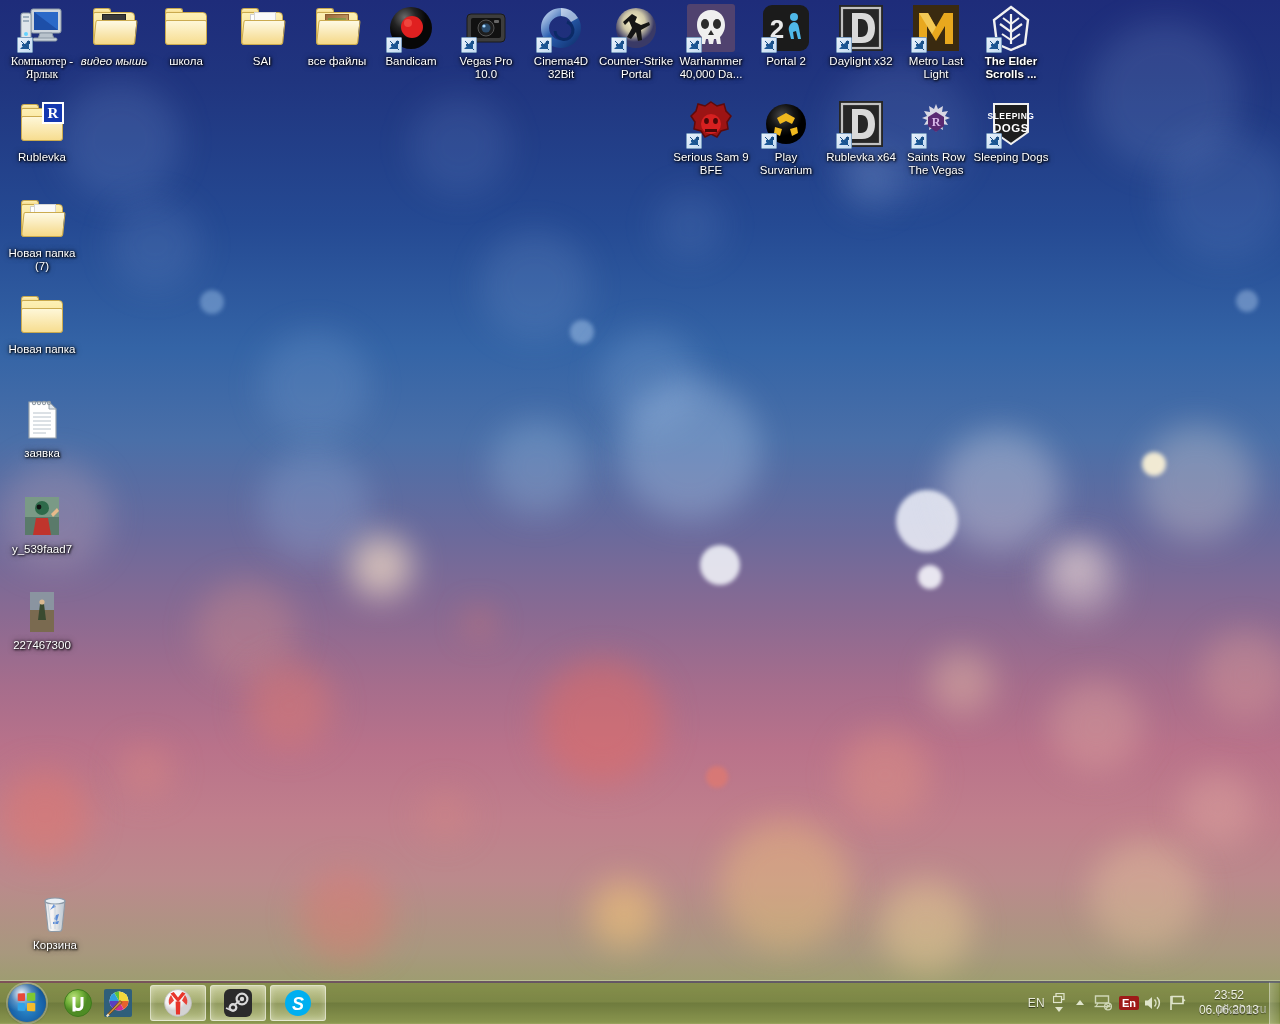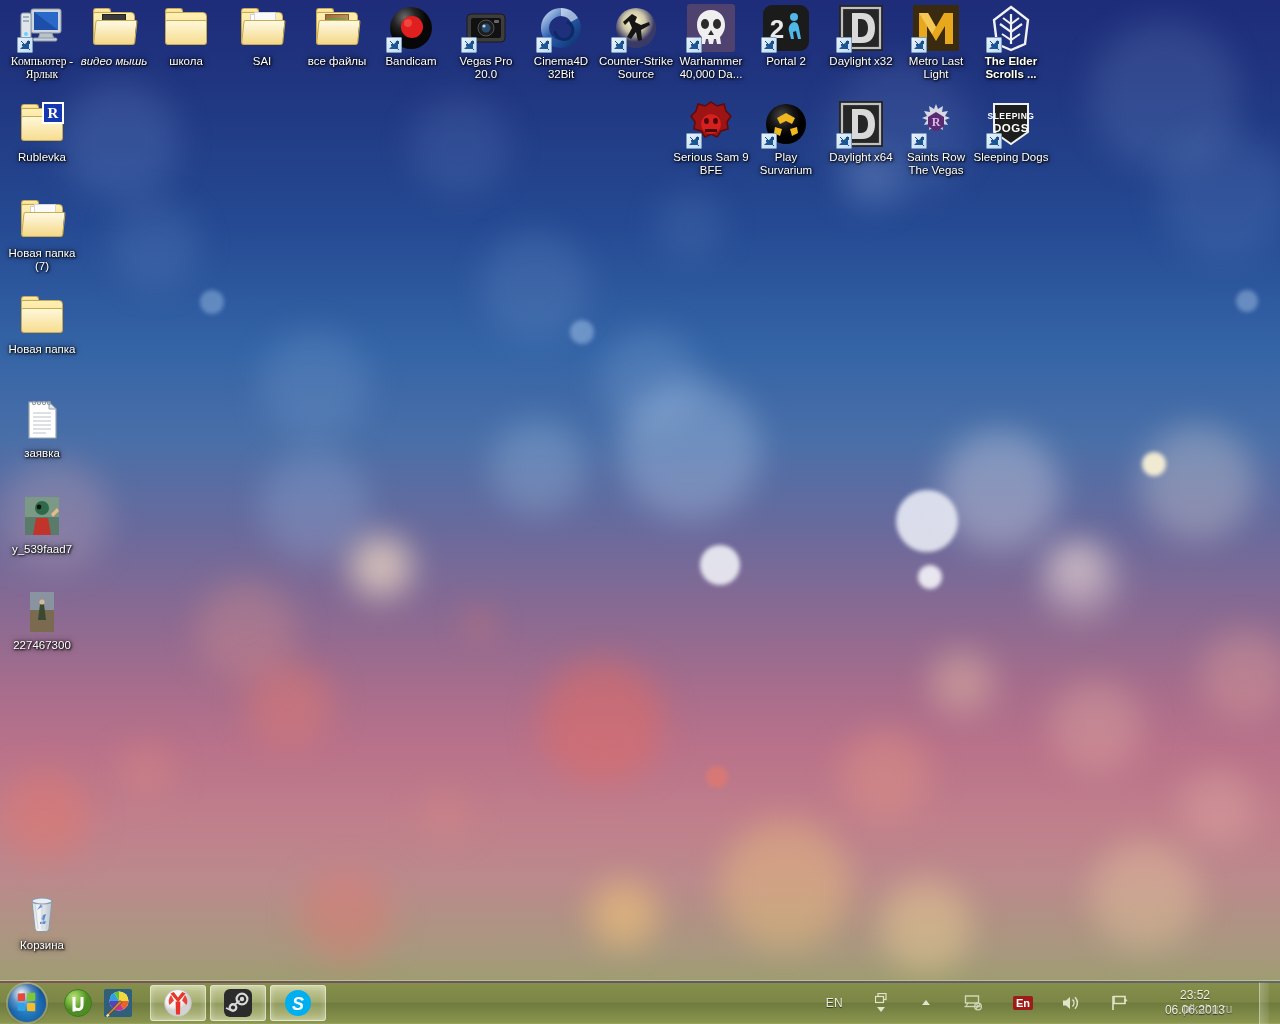--- a/index.html
+++ b/index.html
@@ -171,22 +171,21 @@
     display:flex;align-items:center;justify-content:center;
     background: linear-gradient(to bottom, rgba(226,229,186,.72), rgba(190,196,140,.60) 48%, rgba(168,176,118,.62) 52%, rgba(204,210,158,.70));
     border:1px solid rgba(255,255,255,.55);
     border-radius:3px;
     box-shadow: inset 0 0 6px rgba(255,255,255,.35);
     cursor:pointer;
   }
 
   #tray {
     margin-left:auto; display:flex; align-items:center; height:44px;
-    padding-right:10px;
-    gap:24px;
+    padding-right:0px;
   }
   .tray-lang {
     color:#e9ecd8; font-size:12px; padding:0 4px 0 10px; letter-spacing:.3px;
     text-shadow:0 1px 1px rgba(0,0,0,.6);
   }
   .tray-lang-ctl { display:flex;flex-direction:column;align-items:center;justify-content:center;gap:3px;padding:0 4px; cursor:pointer;}
   .tray-ico { width:22px;height:30px;display:flex;align-items:center;justify-content:center;cursor:pointer; }
   .chev-up { width:0;height:0;border-left:4px solid transparent;border-right:4px solid transparent;border-bottom:5px solid #dfe4cb; }
   .chev-dn { width:0;height:0;border-left:4px solid transparent;border-right:4px solid transparent;border-top:5px solid #dfe4cb; }
   .kb-badge {
@@ -354,21 +353,21 @@
             <rect x="5" y="10" width="38" height="28" rx="4" fill="#3d3d3d" stroke="#1a1a1a"></rect>
             <rect x="9" y="14" width="30" height="20" rx="2" fill="#111"></rect>
             <circle cx="24" cy="24" r="8" fill="#1d1d1d" stroke="#555"></circle>
             <circle cx="24" cy="24" r="4.5" fill="#2a4a6a"></circle>
             <circle cx="22" cy="22" r="1.6" fill="#9fd4ff"></circle>
             <rect x="32" y="16" width="5" height="3" rx="1" fill="#666"></rect>
           </svg><span class="shortcut">
             <span class="arr"></span>
             <span class="arr2"></span>
           </span></div>
-        <div class="label">Vegas Pro 20.0</div>
+        <div class="label">Vegas Pro 10.0</div>
       </div>
       <div class="icon" style="left: 523px; top: 4px;">
         <div class="glyphbox"><svg width="48" height="48" viewBox="0 0 48 48">
             <defs>
               <linearGradient id="c4d" x1="0" y1="0" x2="1" y2="1">
                 <stop offset="0%" stop-color="#e8f2ff"></stop>
                 <stop offset="45%" stop-color="#2a5fb0"></stop>
                 <stop offset="100%" stop-color="#0b2a66"></stop>
               </linearGradient>
             </defs>
@@ -389,21 +388,21 @@
                 <stop offset="55%" stop-color="#cfc8a8"></stop>
                 <stop offset="100%" stop-color="#3a3a66"></stop>
               </radialGradient>
             </defs>
             <circle cx="24" cy="24" r="20" fill="url(#csg)"></circle>
             <path d="M20 10 l5 3 -2 5 6 3 8 -3 1 3 -9 5 1 10 -4 1 -2 -9 -5 7 -4 -2 5 -9 -3 -7 -4 4 -2 -3 z" fill="#151515"></path>
           </svg><span class="shortcut">
             <span class="arr"></span>
             <span class="arr2"></span>
           </span></div>
-        <div class="label">Counter-Strike Source</div>
+        <div class="label">Counter-Strike Portal</div>
       </div>
       <div class="icon" style="left: 673px; top: 4px;">
         <div class="glyphbox"><svg width="48" height="48" viewBox="0 0 48 48">
             <rect x="0" y="0" width="48" height="48" rx="3" fill="#3a2d55"></rect>
             <rect x="0" y="0" width="48" height="48" rx="3" fill="#7a6aa0" opacity=".35"></rect>
             <path d="M24 6 c9 0 14 7 14 15 0 6 -3 10 -5 12 l1 7 h-4 l-1 -5 h-2 l-1 5 h-4 l-1 -5 h-2 l-1 5 h-4 l1 -7 c-2 -2 -5 -6 -5 -12 0 -8 5 -15 14 -15 z" fill="#efefef"></path>
             <ellipse cx="18" cy="20" rx="4" ry="5" fill="#2b2b2b"></ellipse>
             <ellipse cx="30" cy="20" rx="4" ry="5" fill="#2b2b2b"></ellipse>
             <path d="M24 26 l-3 5 h6 z" fill="#2b2b2b"></path>
           </svg><span class="shortcut">
@@ -507,21 +506,21 @@
       <div class="icon" style="left: 823px; top: 100px;">
         <div class="glyphbox"><svg width="48" height="48" viewBox="0 0 48 48">
             <rect x="2" y="1" width="44" height="46" fill="#191919"></rect>
             <rect x="5" y="4" width="38" height="40" fill="none" stroke="#c9c9c9" stroke-width="2.2"></rect>
             <path d="M15 9 h10 c9 0 13 6 13 15 0 9 -4 15 -13 15 h-10 z M21 15 v18 h3 c5 0 7 -4 7 -9 0 -5 -2 -9 -7 -9 z" fill="#e4e4e4"></path>
             <rect x="2" y="1" width="44" height="46" fill="#888" opacity=".12"></rect>
           </svg><span class="shortcut">
             <span class="arr"></span>
             <span class="arr2"></span>
           </span></div>
-        <div class="label">Daylight x64</div>
+        <div class="label">Rublevka x64</div>
       </div>
       <div class="icon" style="left: 898px; top: 100px;">
         <div class="glyphbox"><svg width="48" height="48" viewBox="0 0 48 48">
             <path d="M24 4 l2 5 5 -3 -1 6 6 -1 -3 5 5 2 -5 2 3 5 -6 -1 1 6 -5 -3 -2 5 -2 -5 -5 3 1 -6 -6 1 3 -5 -5 -2 5 -2 -3 -5 6 1 -1 -6 5 3 z" fill="#d8d8e4"></path>
             <path d="M24 12 l8 5 v9 l-8 6 -8 -6 v-9 z" fill="#5a2a72"></path>
             <text x="24" y="26" font-family="Liberation Serif, serif" font-size="12" font-weight="bold" fill="#d8b8e8" text-anchor="middle">R</text>
           </svg><span class="shortcut">
             <span class="arr"></span>
             <span class="arr2"></span>
           </span></div>
@@ -595,21 +594,21 @@
       <div class="icon" style="left: 4px; top: 588px;">
         <div class="glyphbox"><svg width="48" height="48" viewBox="0 0 48 48">
             <rect x="12" y="4" width="24" height="40" fill="#6a6250"></rect>
             <rect x="12" y="4" width="24" height="18" fill="#8a94a0"></rect>
             <rect x="12" y="22" width="24" height="22" fill="#7a6a50"></rect>
             <path d="M22 16 l4 0 2 16 -8 0 z" fill="#3a4a30"></path>
             <circle cx="24" cy="14" r="2.6" fill="#d8b890"></circle>
           </svg></div>
         <div class="label">227467300</div>
       </div>
-      <div class="icon" style="left: 4px; top: 888px;">
+      <div class="icon" style="left: 17px; top: 888px;">
         <div class="glyphbox"><svg width="48" height="48" viewBox="0 0 48 48">
             <defs>
               <linearGradient id="rbg" x1="0" y1="0" x2="1" y2="0">
                 <stop offset="0%" stop-color="#dfe7ef"></stop>
                 <stop offset="35%" stop-color="#ffffff"></stop>
                 <stop offset="100%" stop-color="#b9c6d2"></stop>
               </linearGradient>
             </defs>
             <path d="M14 13 h20 l-3 28 a3 3 0 0 1 -3 2.5 h-8 a3 3 0 0 1 -3 -2.5 z" fill="url(#rbg)" stroke="#8b9aa8" stroke-width="1.1" opacity=".92"></path>
             <ellipse cx="24" cy="13" rx="10" ry="3" fill="#e8eef4" stroke="#8b9aa8" stroke-width="1.1"></ellipse>

